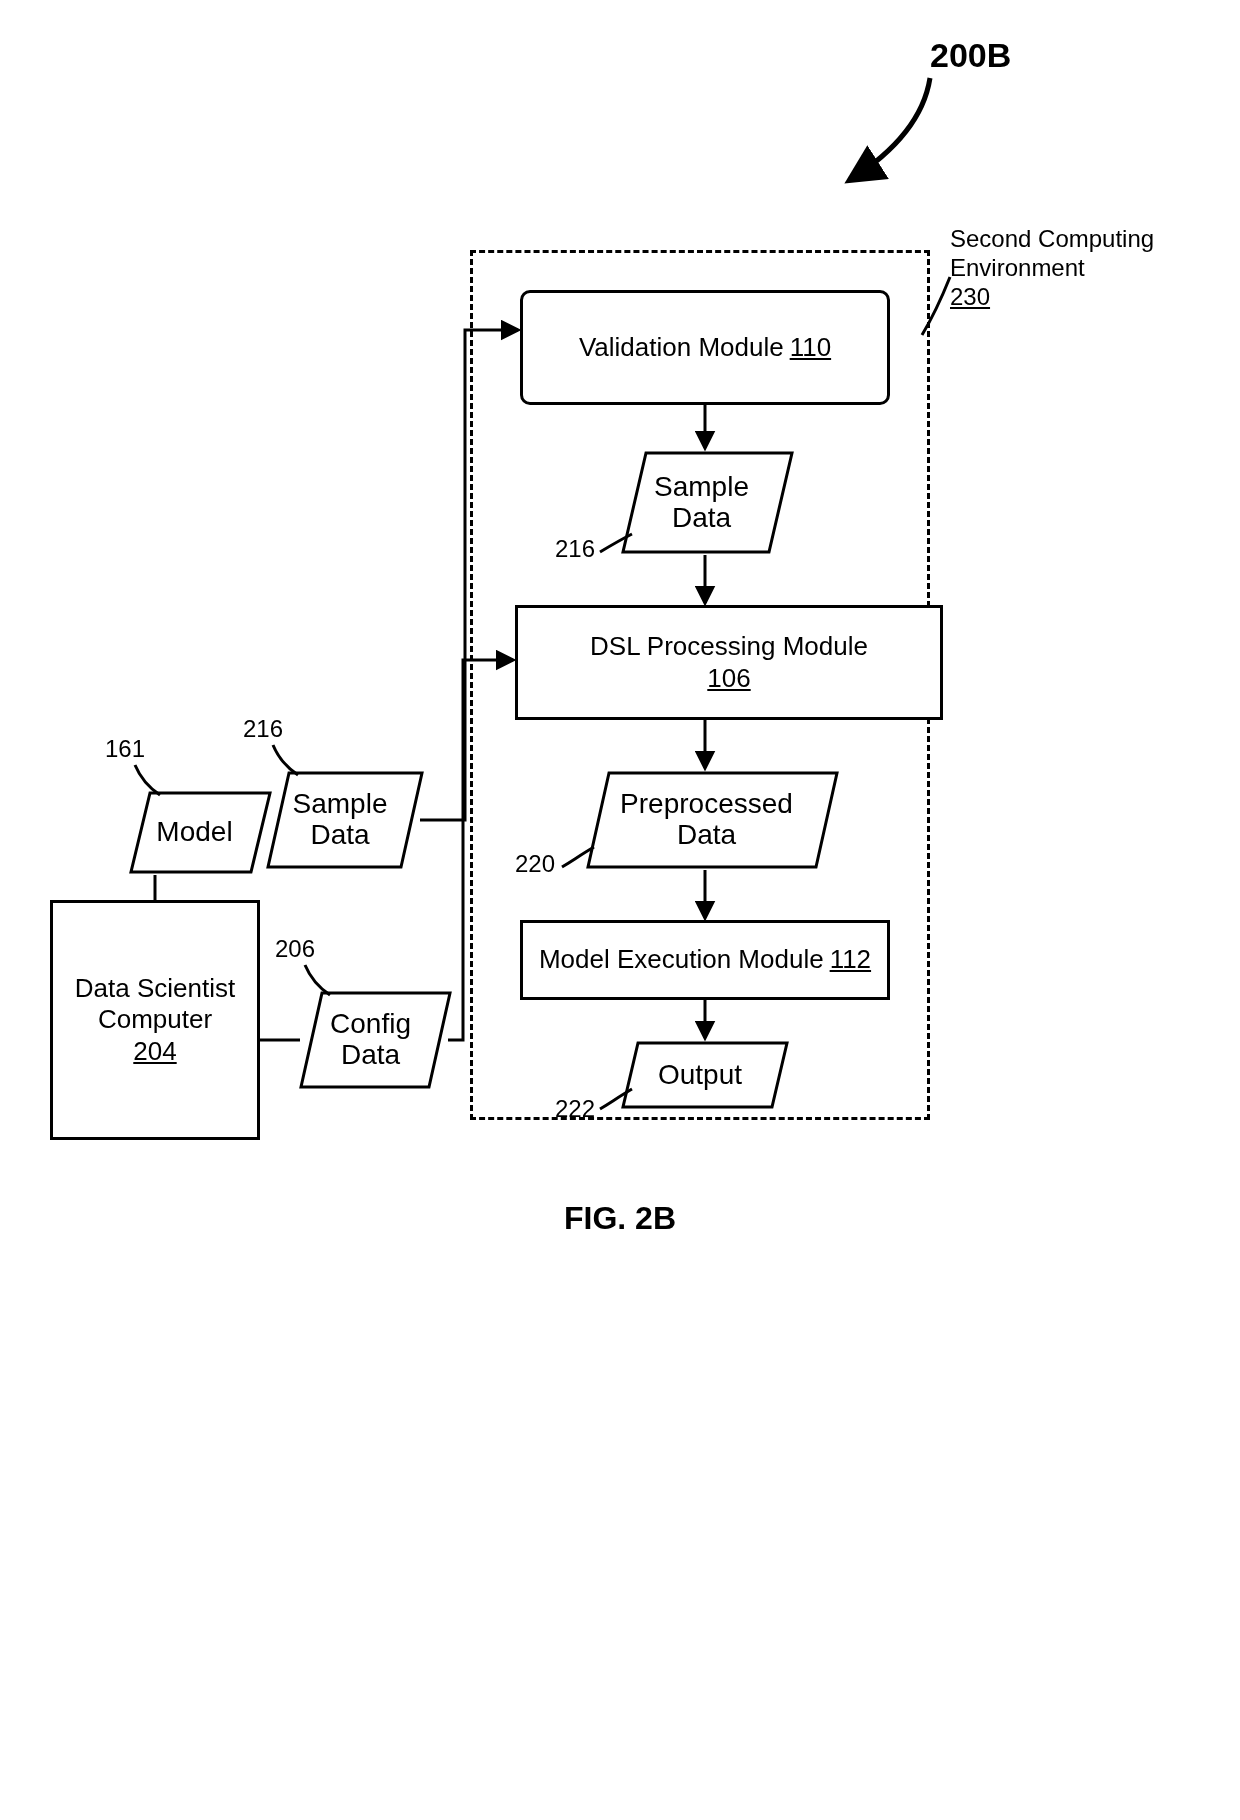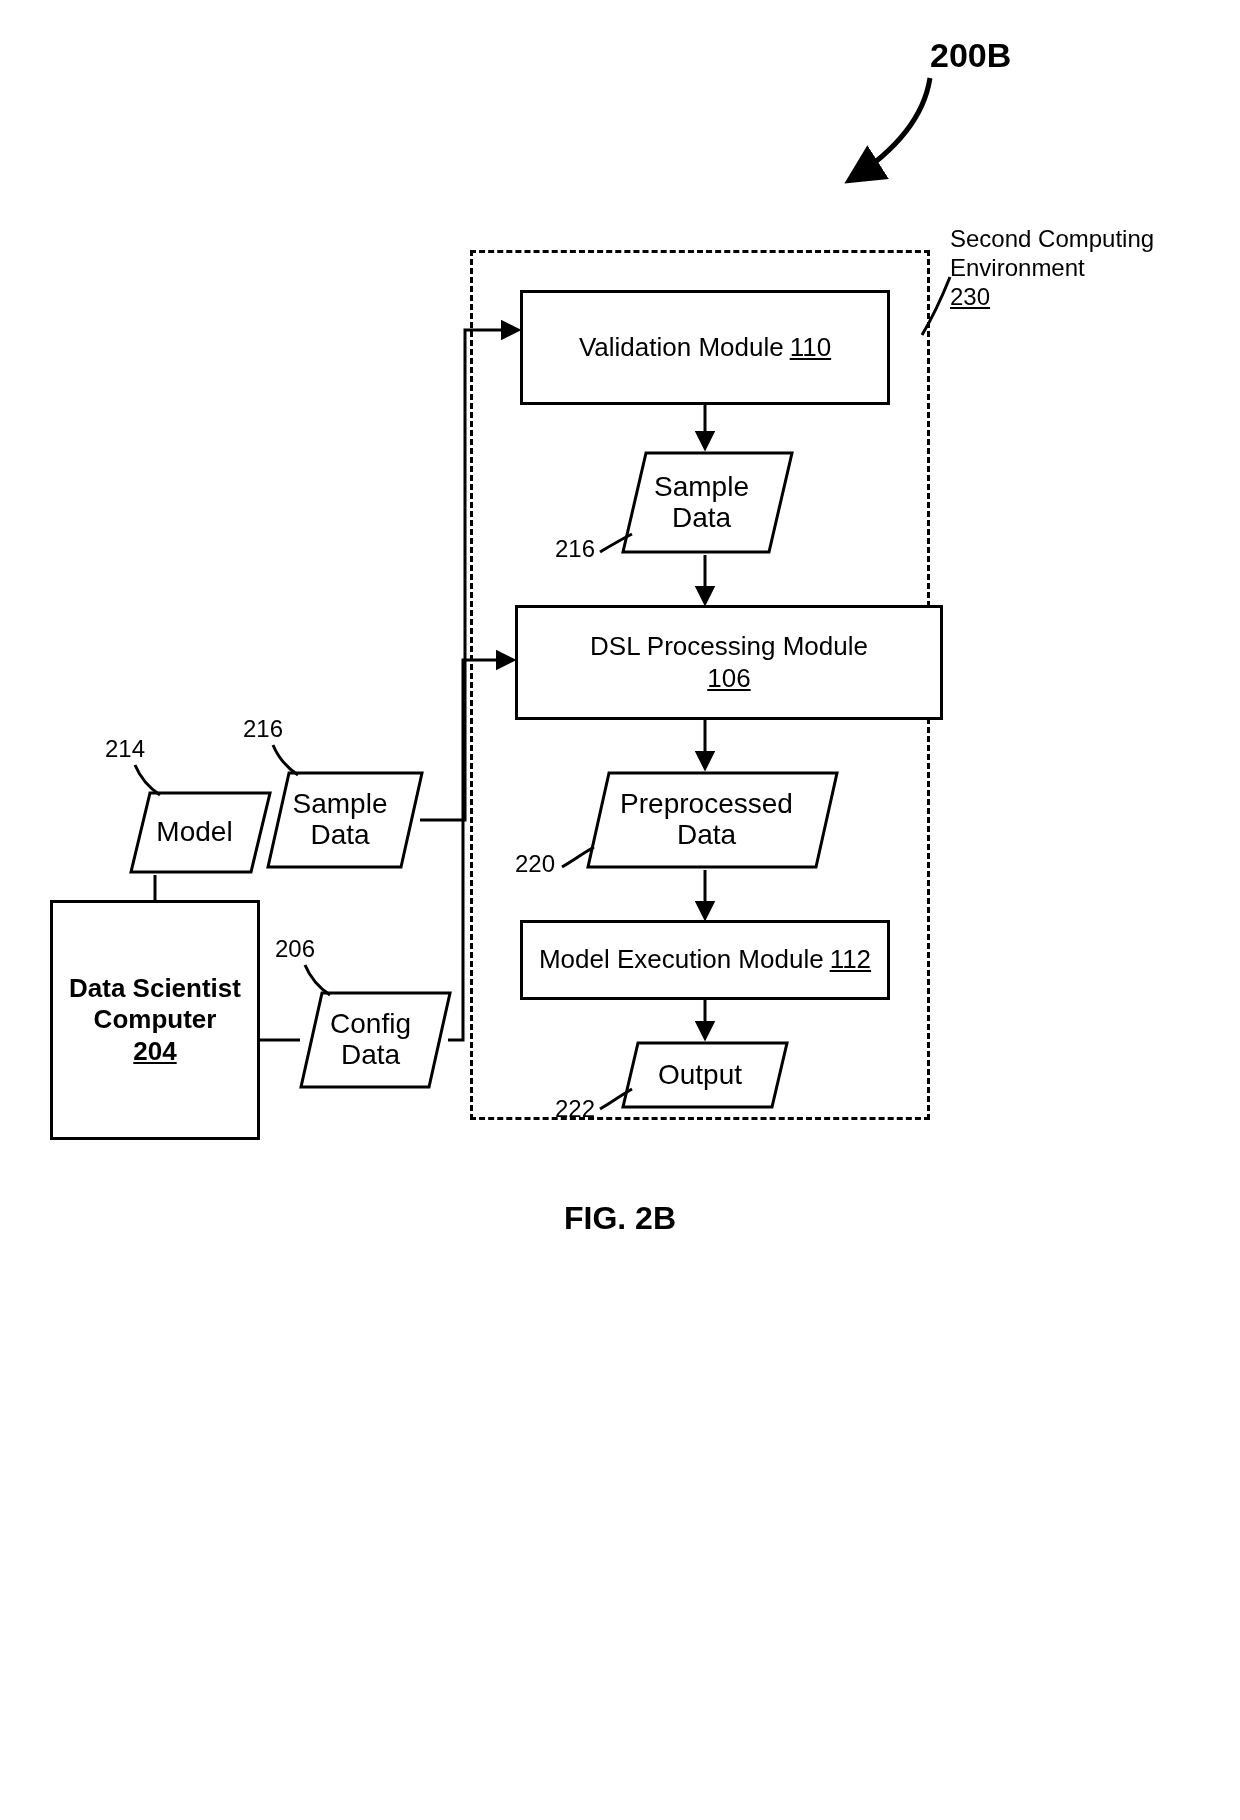--- a/index.html
+++ b/index.html
@@ -93,35 +93,35 @@
   <div class="box dashed" style="left:470px; top:250px; width:460px; height:870px;"></div>
 
   <div class="title" style="left:950px; top:225px; width:260px;">
     <span>Second Computing Environment</span><br>
     <span class="ref">230</span>
   </div>
   <svg style="left:920px; top:275px;" width="40" height="70">
     <path d="M30,2 C 22,22 14,40 2,60" fill="none" stroke="#000" stroke-width="3"></path>
   </svg>
 
-  <div class="box" style="left:50px; top:900px; width:210px; height:240px;font-weight:bold;">
+  <div class="box" style="left:50px; top:900px; width:210px; height:240px;">
     <span>Data Scientist Computer</span>
     <span class="ref">204</span>
   </div>
 
   <div class="para" style="left:128px; top:790px; width:145px; height:85px;">
     <svg width="145" height="85">
       <polygon points="22,3 142,3 123,82 3,82" fill="#fff" stroke="#000" stroke-width="3"></polygon>
     </svg>
     <div class="para-label">
         <span>Model</span>
       </div>
   </div>
   <div class="callout" style="left:105px; top:735px;">
-    <span>214</span>
+    <span>161</span>
   </div>
   <svg style="left:130px; top:763px;" width="40" height="40">
     <path d="M5,2 C 10,14 18,24 30,32" fill="none" stroke="#000" stroke-width="3"></path>
   </svg>
 
   <div class="para" style="left:265px; top:770px; width:160px; height:100px;">
     <svg width="160" height="100">
       <polygon points="24,3 157,3 136,97 3,97" fill="#fff" stroke="#000" stroke-width="3"></polygon>
     </svg>
     <div class="para-label" style="padding:0 24px 0 14px;">
@@ -143,21 +143,21 @@
       <span>Config Data</span>
     </div>
   </div>
   <div class="callout" style="left:275px; top:935px;">
     <span>206</span>
   </div>
   <svg style="left:300px; top:963px;" width="40" height="40">
     <path d="M5,2 C 10,14 18,24 30,32" fill="none" stroke="#000" stroke-width="3"></path>
   </svg>
 
-  <div class="box" style="left:520px; top:290px; width:370px; height:115px; flex-direction:row; gap:6px;">
+  <div class="box" style="left:520px; top:290px; width:370px; height:115px; flex-direction:row; gap:6px;border-radius:10px;">
     <span>Validation Module</span>
     <span class="ref">110</span>
   </div>
 
   <div class="para" style="left:620px; top:450px; width:175px; height:105px;">
     <svg width="175" height="105">
       <polygon points="26,3 172,3 149,102 3,102" fill="#fff" stroke="#000" stroke-width="3"></polygon>
     </svg>
     <div class="para-label" style="padding:0 28px 0 16px;">
       <span>Sample Data</span>

